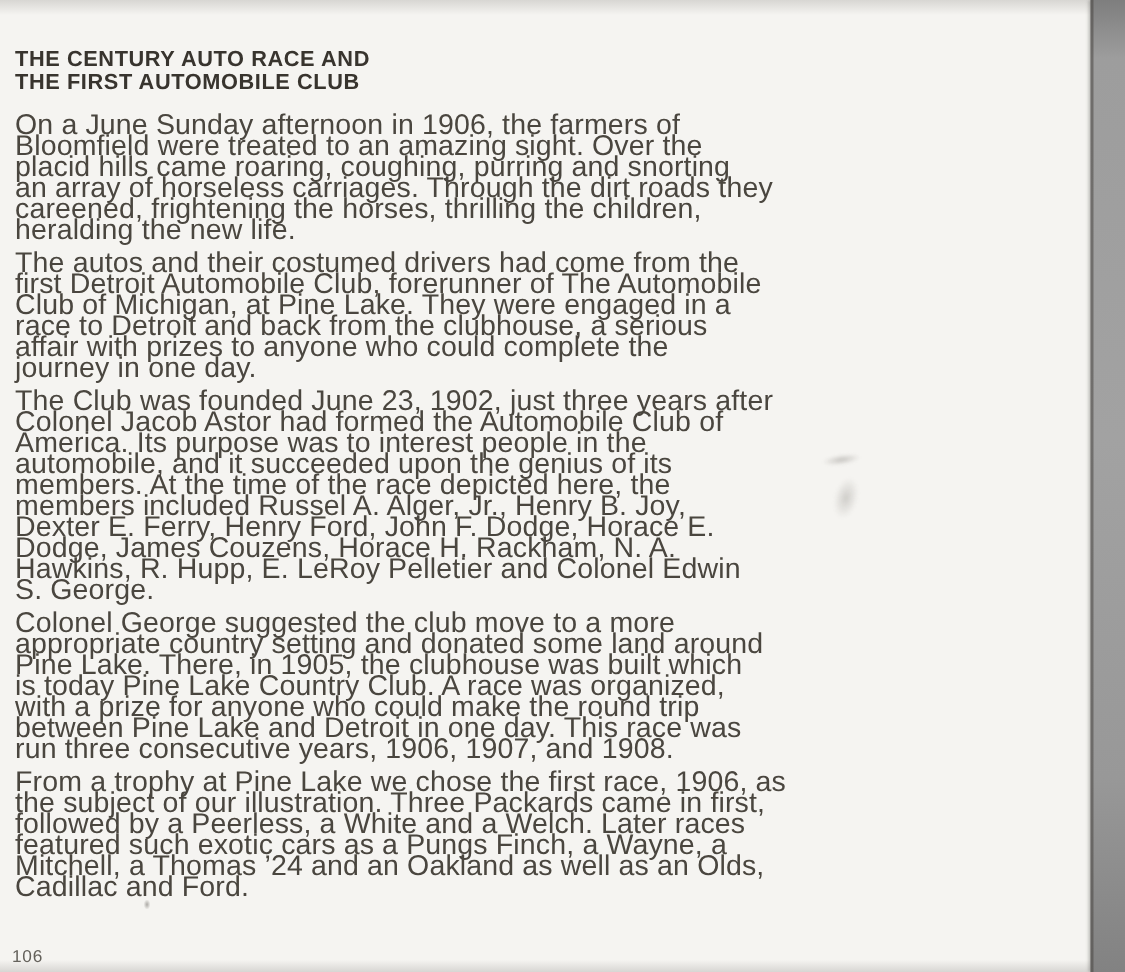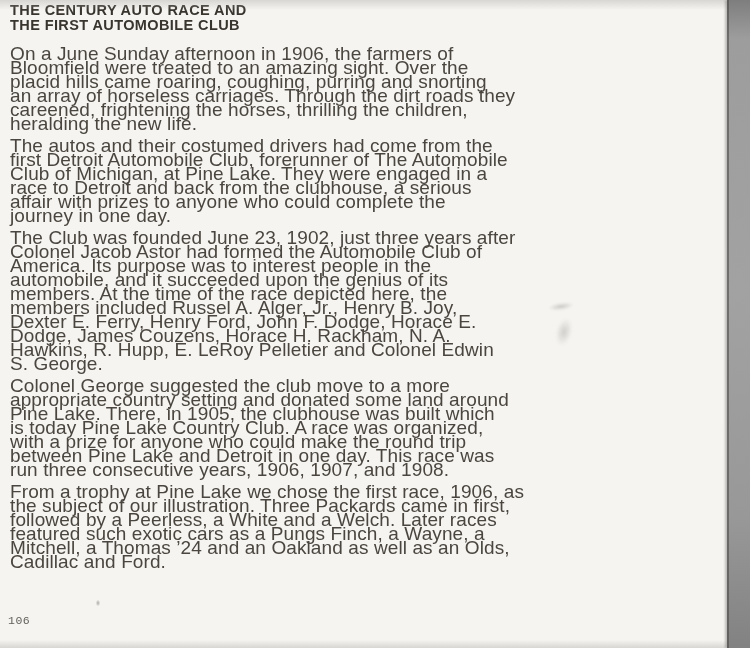--- a/index.html
+++ b/index.html
@@ -46,21 +46,21 @@
       #7e7e7e 0%,
       var(--scan-edge-gray, #9d9d9d) 6%,
       #a2a2a2 45%,
       #989898 80%,
       #828282 100%);
     border-left: 2px solid rgba(72, 70, 66, 0.55);
     box-shadow: -2px 0 2px rgba(90, 88, 84, 0.35);
   }
   .page-content {
     position: absolute;
-    top: 3px;
+    top: 33px;
     left: 10px;
     width: 560px;
   }
   .title {
     margin: 0 0 15px 0;
     font-size: 14.5px;
     line-height: 14.5px;
     font-weight: bold;
     letter-spacing: 0.4px;
     color: var(--text-title, #38342e);
@@ -71,25 +71,24 @@
     font-size: 19px;
     line-height: 14px;
     font-weight: normal;
     color: var(--text-body, #4a463f);
     white-space: pre;
     letter-spacing: 0.1px;
   }
   .pageno {
     position: absolute;
     left: 8px;
-    bottom: 21px;
+    bottom: 4px;
     font-size: 11.5px;
     color: var(--text-page-number, #63605a);
     letter-spacing: 0.5px;
-    font-family: Liberation Mono, monospace;
   }
   
   .smudge {
     position: absolute;
     pointer-events: none;
     filter: blur(1px);
   }
   .smudge-1 {
     left: 548px; top: 303px;
     width: 26px; height: 7px;

